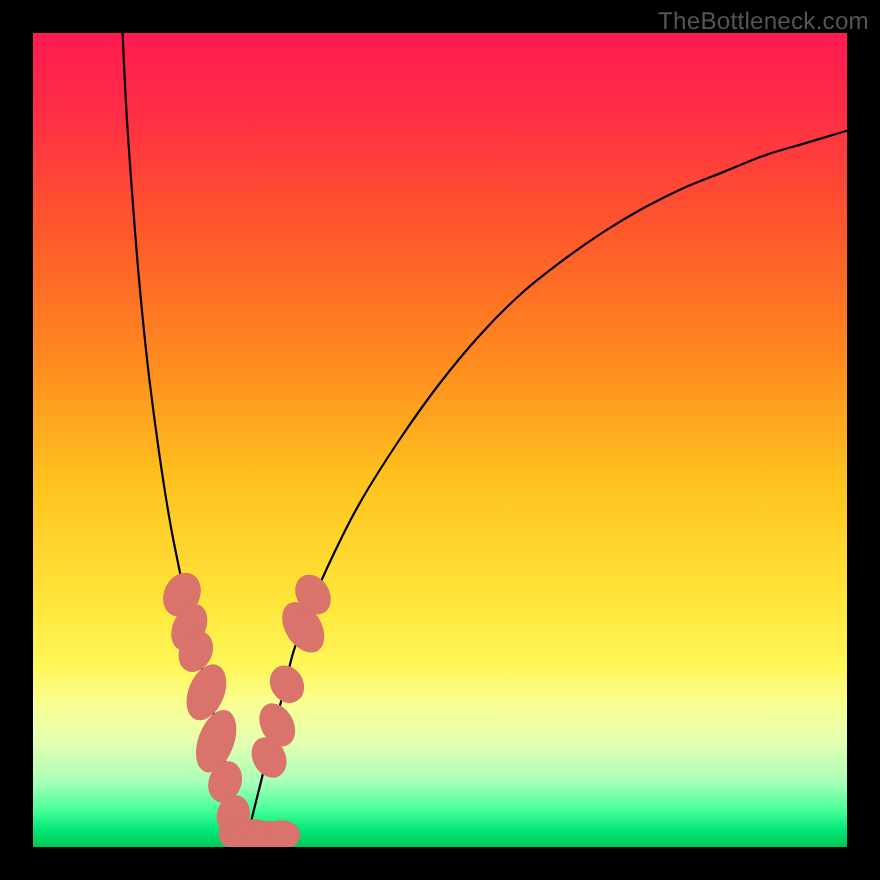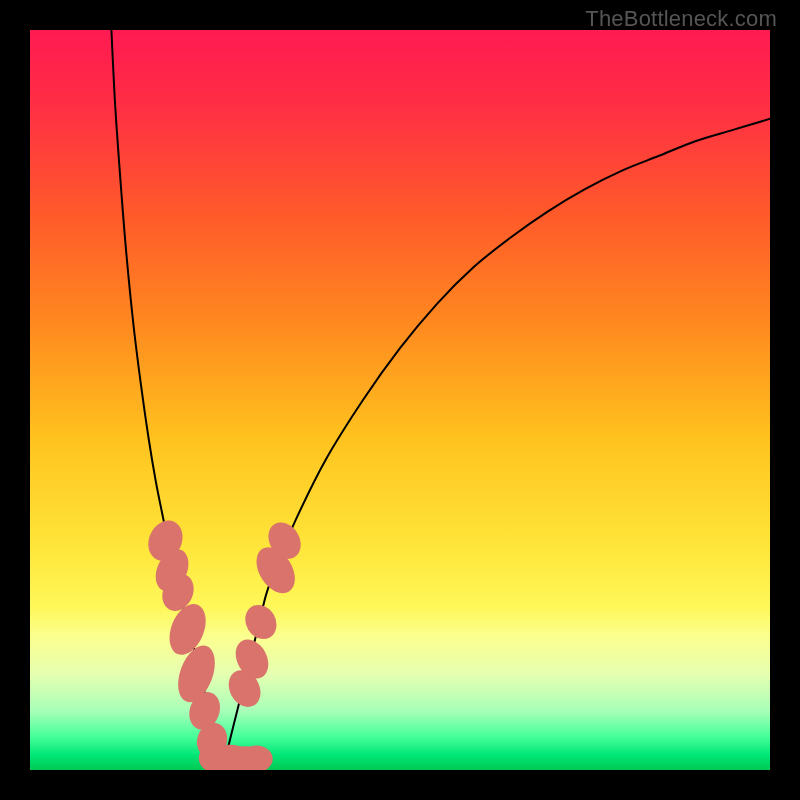--- a/index.html
+++ b/index.html
@@ -20,21 +20,21 @@
   .plot {
     position: absolute;
     left: 30px;
     top: 30px;
     width: 740px;
     height: 740px;
   }
   .watermark {
     position: absolute;
     top: 6px;
-    right: 23px;
+    right: 10px;
     color: #555;
     font-size: 22px;
     font-weight: 400;
     letter-spacing: 0.2px;
     user-select: none;
   }
   svg { display: block; }
 </style>
 </head>
 <body>

